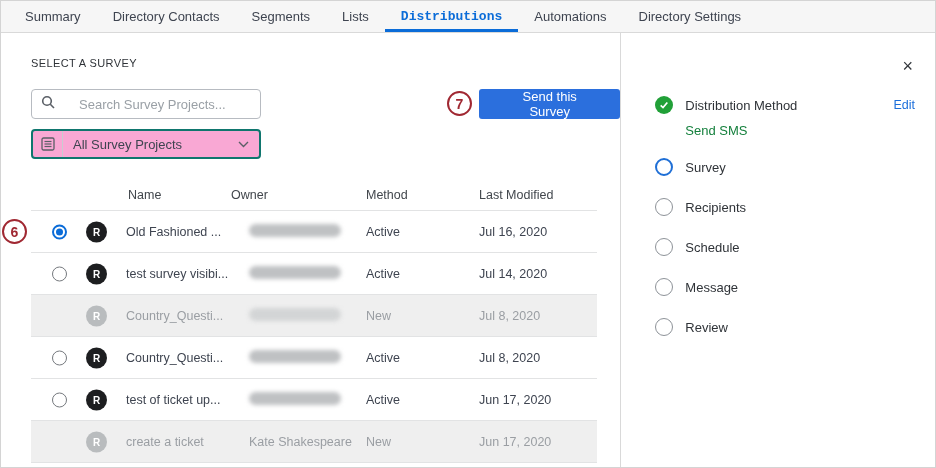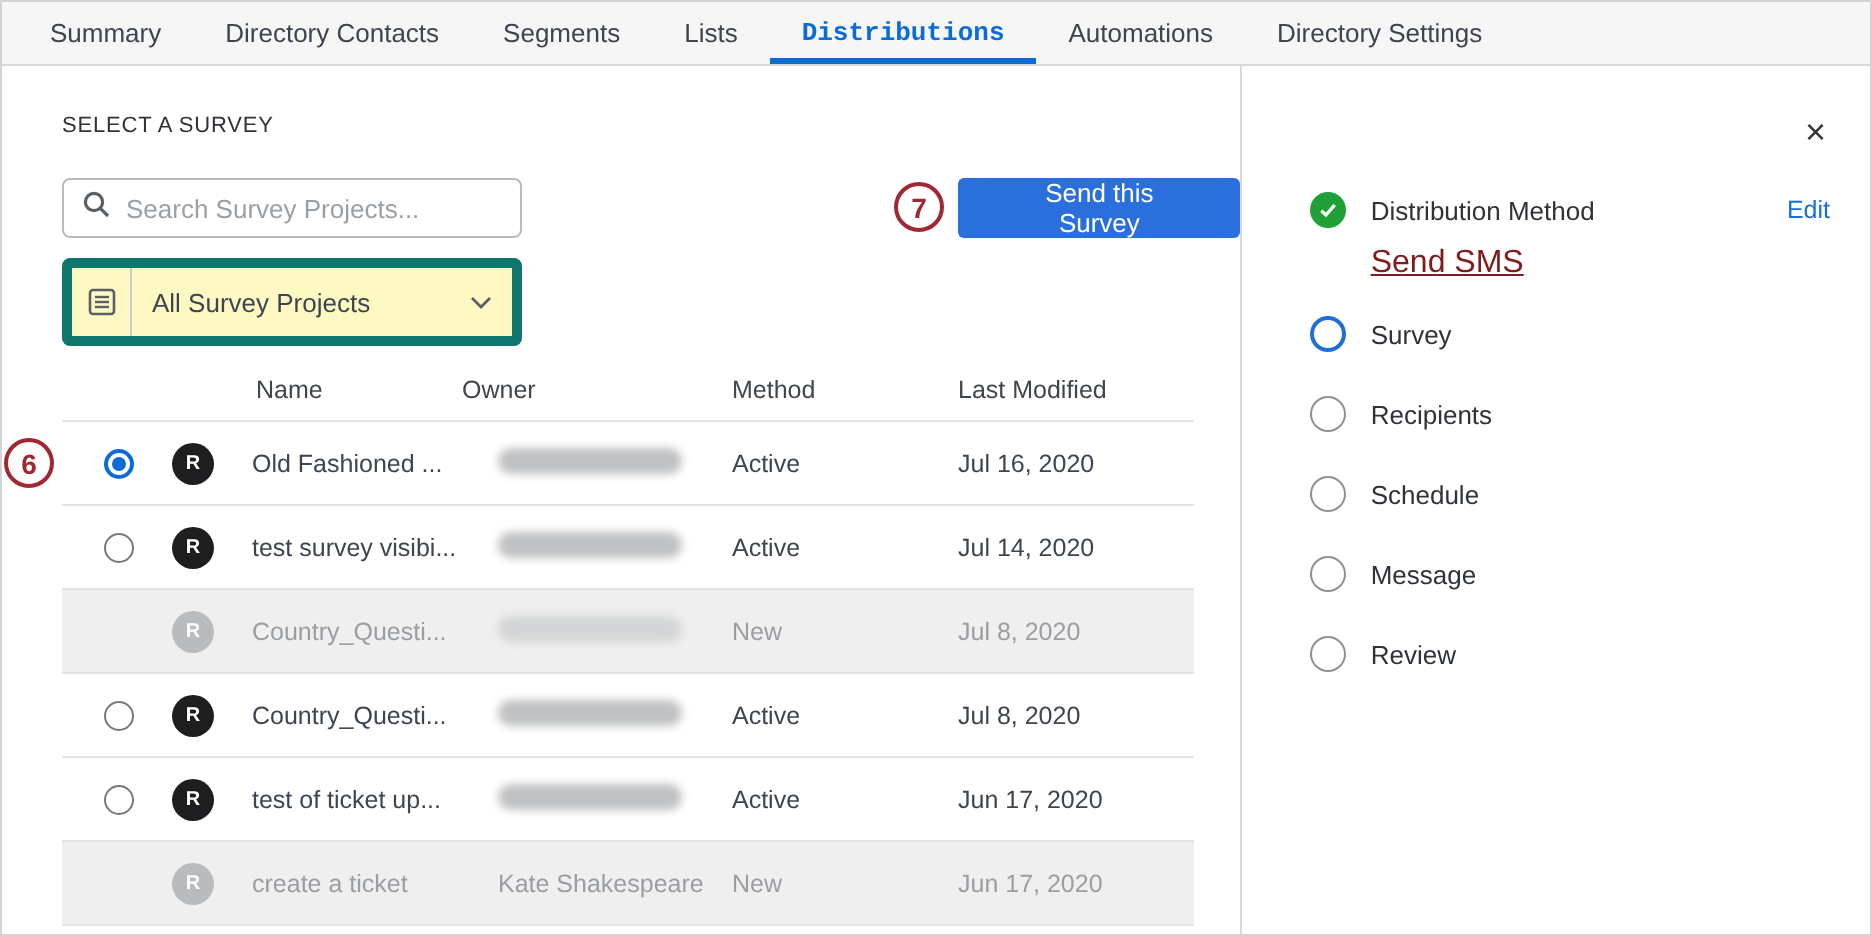--- a/index.html
+++ b/index.html
@@ -10,27 +10,27 @@
   .tabbar { height:32px; background:#f6f6f6; border-bottom:1px solid #d9d9d9; display:flex; align-items:stretch; padding-left:8px; }
   .tab { display:flex; align-items:center; padding:0 16px; font-size:13px; color:#3e4450; cursor:default; border-bottom:3px solid transparent; padding-top:3px; }
   .tab.active { color:#0b6cd8; font-weight:bold; border-bottom-color:#0b6cd8;font-family:Liberation Mono, monospace; }
 
   .content { display:flex; height:435px; }
 
   
   .main { position:relative; width:620px; }
   .heading { position:absolute; left:30px; top:24px; font-size:11px; font-weight:normal; letter-spacing:.4px; color:#2f3338; }
 
-  .search-box { position:absolute; left:30px; top:56px; width:230px; height:30px; border:1px solid #b7bbc1; border-radius:4px; background:#fff; display:flex; align-items:center; padding:0 9px; gap:8px; }
+  .search-box { position:absolute; left:30px; top:56px; width:230px; height:30px; border:1px solid #b7bbc1; border-radius:4px; background:#fff; display:flex; align-items:center; padding:0 9px; gap:24px; }
   .search-box input { border:none; outline:none; flex:1; font-size:13px; color:#3e4450; font-family:"Liberation Sans", sans-serif; background:transparent; }
   .search-box input::placeholder { color:#9aa0a6; }
 
   .send-btn { position:absolute; left:478px; top:56px; height:30px; padding:0 30px; background:#2b6fdd; color:#fff; border:none; border-radius:3px; font-size:13px; font-family:"Liberation Sans", sans-serif; cursor:pointer; }
 
-  .dropdown { position:absolute; left:30px; top:96px; width:230px; height:44px; border:5px solid #0f766e; border-radius:4px; background:#fef9c3; display:flex; align-items:center; }
+  .dropdown { position:absolute; left:30px; top:96px; width:230px; height:30px; border:2px solid #0f766e; border-radius:4px; background:#f9a8d4; display:flex; align-items:center; }
   .dropdown .icon-seg { width:30px; height:100%; border-right:1px solid #c9ccd0; display:flex; align-items:center; justify-content:center; }
   .dropdown .dd-label { flex:1; padding-left:10px; font-size:13px; color:#3e4450; }
   .dropdown .chev { padding-right:10px; display:flex; align-items:center; }
 
   
   .table { position:absolute; left:30px; top:146px; width:566px; }
   .t-header { position:relative; height:32px; border-bottom:1px solid #e2e3e4; }
   .t-header span { position:absolute; top:9px; font-size:12.5px; color:#41464c; }
   .h-name { left:97px; } .h-owner { left:200px; } .h-status { left:335px; } .h-mod { left:448px; }
 
@@ -49,21 +49,21 @@
 
   .redact { display:inline-block; width:92px; height:13px; background:#bfc1c3; border-radius:7px; filter:blur(2px); }
   .t-row.disabled .redact { background:#d3d5d6; }
 
   
   .panel { position:relative; width:315px; border-left:1px solid #d9d9d9; background:#fff; }
   .close-x { position:absolute; right:22px; top:24px; font-size:18px; color:#33373c; line-height:1; cursor:pointer; }
   .steps { position:absolute; left:34px; right:20px; top:62px; }
   .step-row { display:flex; align-items:center; height:20px; margin-bottom:20px; }
   .step-row.first { margin-bottom:8px; }
-  .sub-row { margin-left:30px; margin-bottom:18px; font-size:16px; color:#7f1d1d; height:16px;text-decoration:underline; }
+  .sub-row { margin-left:30px; margin-bottom:18px; font-size:13px; color:#15803d; height:16px; }
   .s-circle { width:18px; height:18px; border-radius:50%; flex:0 0 18px; display:flex; align-items:center; justify-content:center; }
   .s-circle.complete { background:#21a038; }
   .s-circle.active { background:#fff; border:2px solid #1f6fd6; }
   .s-circle.pending { background:#fff; border:1.5px solid #8d9298; }
   .s-label { margin-left:12px; font-size:13px; color:#2f3338; }
   .edit-link { margin-left:auto; font-size:12.5px; color:#1a6edb; cursor:pointer; }
 
   
   .ann { position:absolute; width:25px; height:25px; border:2.5px solid #a02832; border-radius:50%; background:#fff; color:#a02832; font-size:14px; font-weight:bold; display:flex; align-items:center; justify-content:center; z-index:5; }
   .ann-6 { left:1px; top:218px; }

